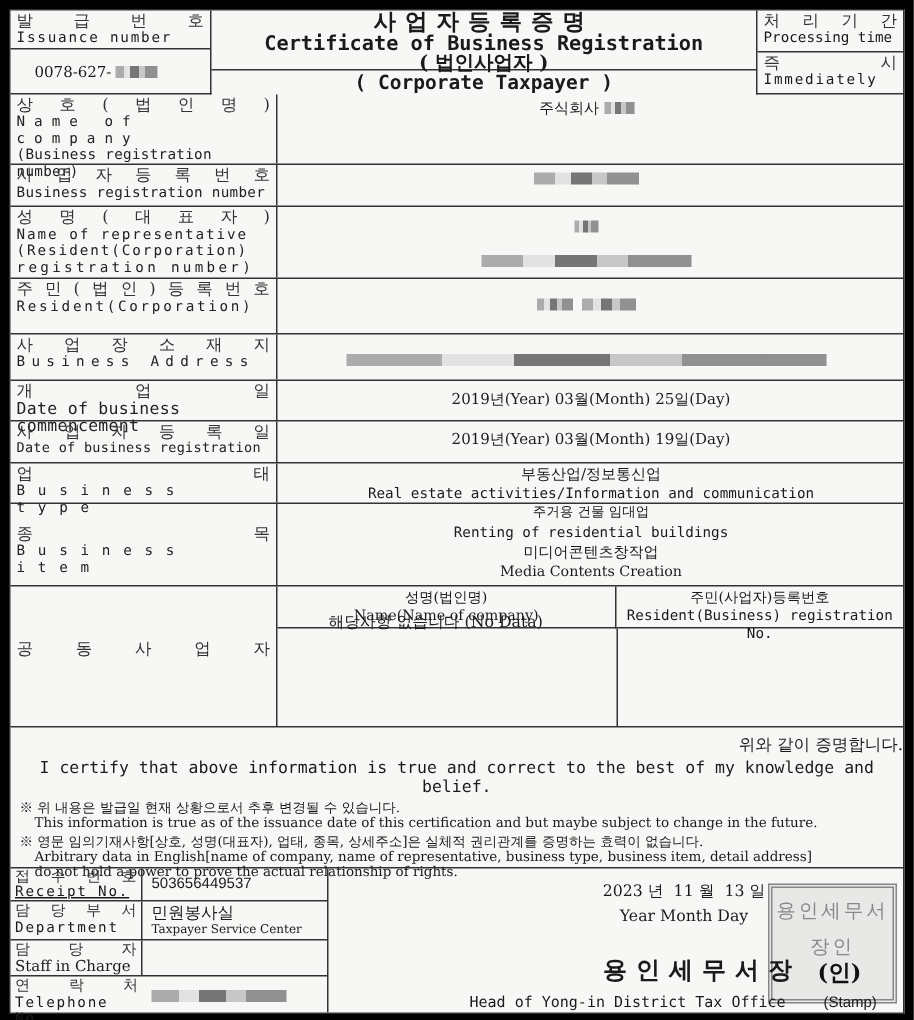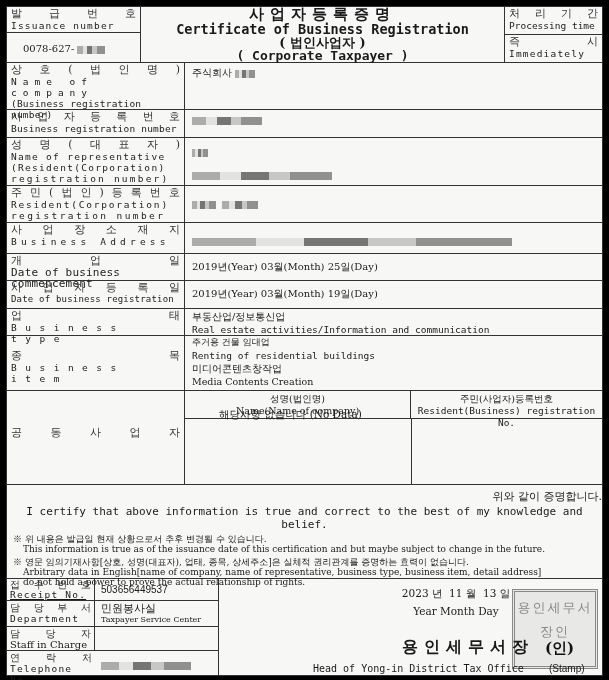--- a/index.html
+++ b/index.html
@@ -7,27 +7,27 @@
   body { font-family: "DejaVu Serif", "Liberation Serif", serif; color: #1a1a1a; }
   .page {
     position: absolute; left: 6px; top: 6px; width: 597px; height: 670px;
     background: #f7f7f5; border: 1px solid #333;
   }
   .row { position: absolute; left: 0; right: 0; border-bottom: 1px solid #333; }
   .lbl { position: absolute; left: 0; width: 178px; top: 0; bottom: 0; border-right: 1px solid #333; padding: 1px 4px; }
   .lbl .ko { font-size: 11px; letter-spacing: 0; display: flex; justify-content: space-between; line-height: 12px; color: #333; }
   .lbl .en { font-family: "DejaVu Sans Mono", "Liberation Mono", monospace; font-size: 9.5px; line-height: 11px; display: flex; justify-content: space-between; color: #222; }
   .lbl .en.plain { display: block; letter-spacing: 0.2px; }
-  .val { position: absolute; left: 183px; right: 4px; top: 0; bottom: 0; padding: 3px 2px; font-size: 10px; line-height: 13px; }
+  .val { position: absolute; left: 183px; right: 4px; top: 0; bottom: 0; padding: 3px 2px; font-size: 10px; line-height: 13px; text-align: center; }
   .redact { display: inline-block; height: 8px; background: linear-gradient(90deg,#999 0 20%,#ddd 20% 35%,#555 35% 55%,#bbb 55% 70%,#777 70% 100%); vertical-align: middle; margin-right: 6px; opacity: .8; }
   .mono { font-family: "DejaVu Sans Mono", "Liberation Mono", monospace; }
   .hdr-left { position: absolute; left: 0; top: 0; width: 134px; height: 56px; border-right: 1px solid #333; border-bottom: 1px solid #333; }
   .hdr-left .top { height: 26px; border-bottom: 1px solid #333; padding: 1px 4px; }
   .hdr-left .bot { padding: 10px 16px; font-size: 10px; }
-  .hdr-mid { position: absolute; left: 134px; top: 0; width: 363px; height: 56px; border-bottom: 1px solid #333; text-align: center; }
+  .hdr-mid { position: absolute; left: 134px; top: 0; width: 363px; height: 40px; border-bottom: 1px solid #333; text-align: center; }
   .hdr-mid .t1 { font-size: 15px; font-weight: bold; letter-spacing: 6px; line-height: 15px; }
   .hdr-mid .t2 { font-family: "DejaVu Sans Mono", "Liberation Mono", monospace; font-size: 13.5px; line-height: 14px; font-weight: bold; }
   .hdr-mid .t3 { font-size: 13px; line-height: 13px; font-weight: bold; }
   .hdr-mid .t4 { font-family: "DejaVu Sans Mono", "Liberation Mono", monospace; font-size: 13px; line-height: 14px; font-weight: bold; }
   .hdr-right { position: absolute; left: 497px; top: 0; right: 0; height: 56px; border-left: 1px solid #333; border-bottom: 1px solid #333; }
   .hdr-right .top { height: 28px; border-bottom: 1px solid #333; padding: 1px 4px; }
   .hdr-right .bot { padding: 1px 4px; }
   .ko-sp { font-size: 11px; display: flex; justify-content: space-between; line-height: 12px; color: #333; }
   .en-sm { font-family: "DejaVu Sans Mono", "Liberation Mono", monospace; font-size: 9.5px; line-height: 12px; }
   .en-sp { font-family: "DejaVu Sans Mono", "Liberation Mono", monospace; font-size: 9.5px; line-height: 12px; letter-spacing: 1.2px; }
@@ -161,21 +161,20 @@
           <span>(</span>
           <span>법</span>
           <span>인</span>
           <span>)</span>
           <span>등</span>
           <span>록</span>
           <span>번</span>
           <span>호</span>
       </div>
       <div class="en plain" style="letter-spacing:1.8px">Resident(Corporation)</div>
-      <div class="en plain" style="letter-spacing:2.4px">registration number</div>
     </div>
     <div class="val">
       <div style="margin-top:8px"><span class="redact" style="width:24px"></span><span class="redact" style="width:36px"></span></div>
     </div>
   </div>
 
   <div class="row" style="top:216px;height:31px">
     <div class="lbl">
       <div class="ko">
         <span>사</span>

